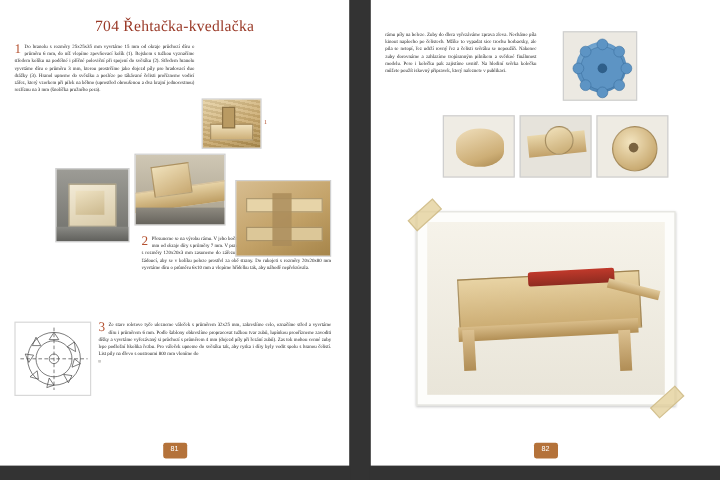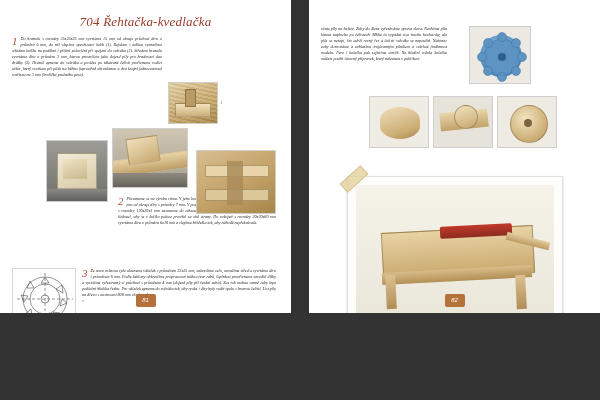--- a/index.html
+++ b/index.html
@@ -16,25 +16,24 @@
     width: 600px;
     height: 400px;
     background: #333333;
     display: flex;
     justify-content: space-between;
     box-sizing: border-box;
   }
   .page {
     position: relative;
     width: 291px;
-    height: 313px;
+    height: 388px;
     background: #ffffff;
     box-sizing: border-box;
     overflow: hidden;
-    font-style: italic;
   }
   .page-inner {
     position: absolute;
     left: 0; top: 0; right: 0; bottom: 0;
     padding: 10px 12px 26px 12px;
     box-sizing: border-box;
   }
   .page-title {
     text-align: center;
     color: #9a3a28;

